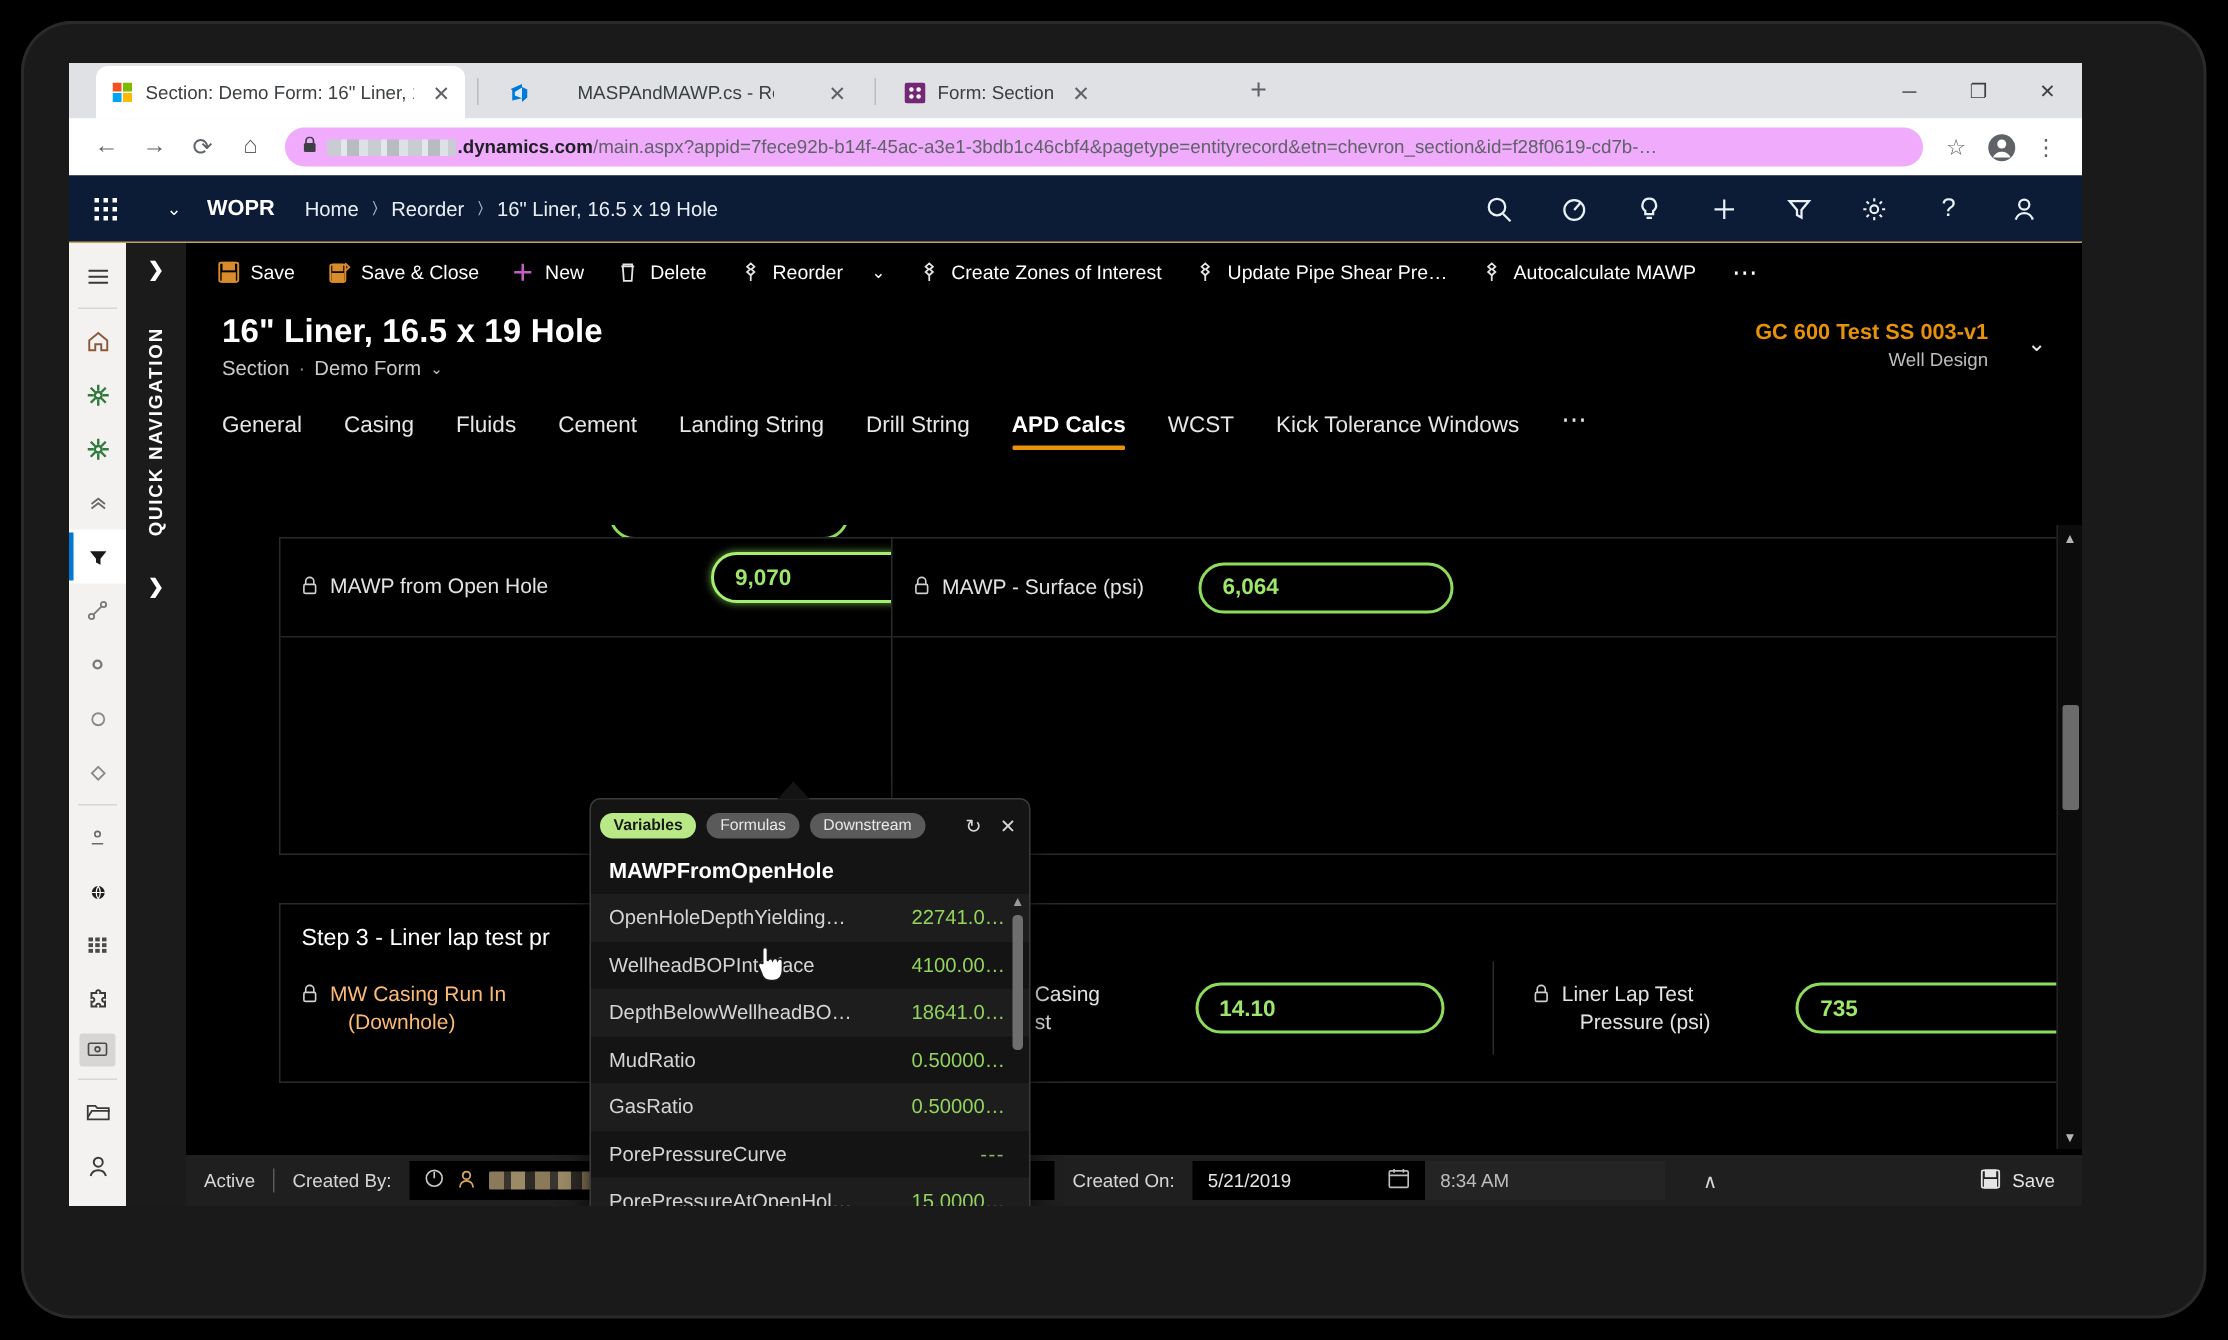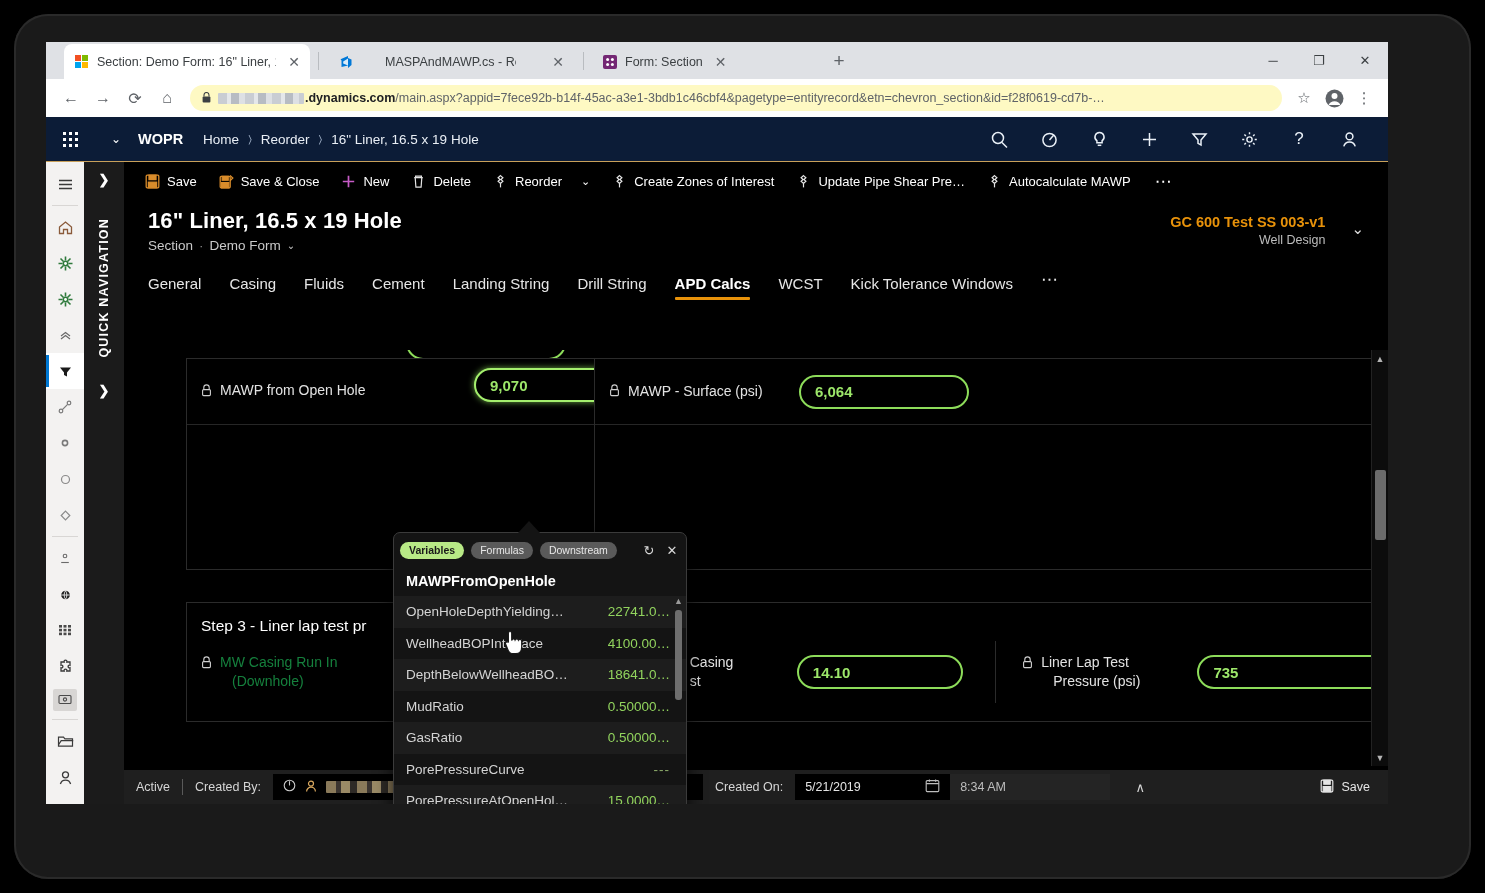--- a/index.html
+++ b/index.html
@@ -93,21 +93,21 @@
     gap: 2px;
   }
   .nav-btn {
     width: 30px; height: 30px;
     display: flex; align-items: center; justify-content: center;
     color: #5f6368; font-size: 16px; cursor: pointer;
   }
   #omnibox {
     flex: 1;
     height: 26px;
-    background: #fef9c3;
+    background: #f0abfc;
     border-radius: 13px;
     display: flex; align-items: center;
     padding: 0 12px;
     margin: 0 6px;
     font-size: 12.5px;
     color: #5f6368;
     overflow: hidden;
     white-space: nowrap;
     cursor: text;
   }
@@ -908,21 +908,21 @@
               </div>
               <div class="field-input" style="width:170px;">
                 <span>6,064</span>
               </div>
             </div>
           </div>
 
           <div class="section-card" style="left:62px;top:252px;width:1208px;height:120px;">
             <div class="section-title">Step 3 - Liner lap test pr</div>
             <div style="display:flex;align-items:center;height:62px;">
-              <div style="display:flex;align-items:flex-start;gap:7px;color:#15803d;font-size:14px;line-height:19px;width:290px;padding-left:14px;">
+              <div style="display:flex;align-items:flex-start;gap:7px;color:#fdba74;font-size:14px;line-height:19px;width:290px;padding-left:14px;">
                 <span class="lockicon">
                   <svg width="11" height="13" viewBox="0 0 11 13" fill="none" stroke="#d0d0d0" stroke-width="1.1">
                       <path d="M2.8 5.6V3.6a2.7 2.7 0 015.4 0v2"></path>
                       <rect x="1.6" y="5.6" width="7.8" height="6" rx="1"></rect>
                     </svg>
                 </span>
                 <span>
                   <span style="display:block;">MW Casing Run In</span>
                   <span style="display:block;margin-left:12px;">(Downhole)</span>
                 </span>

